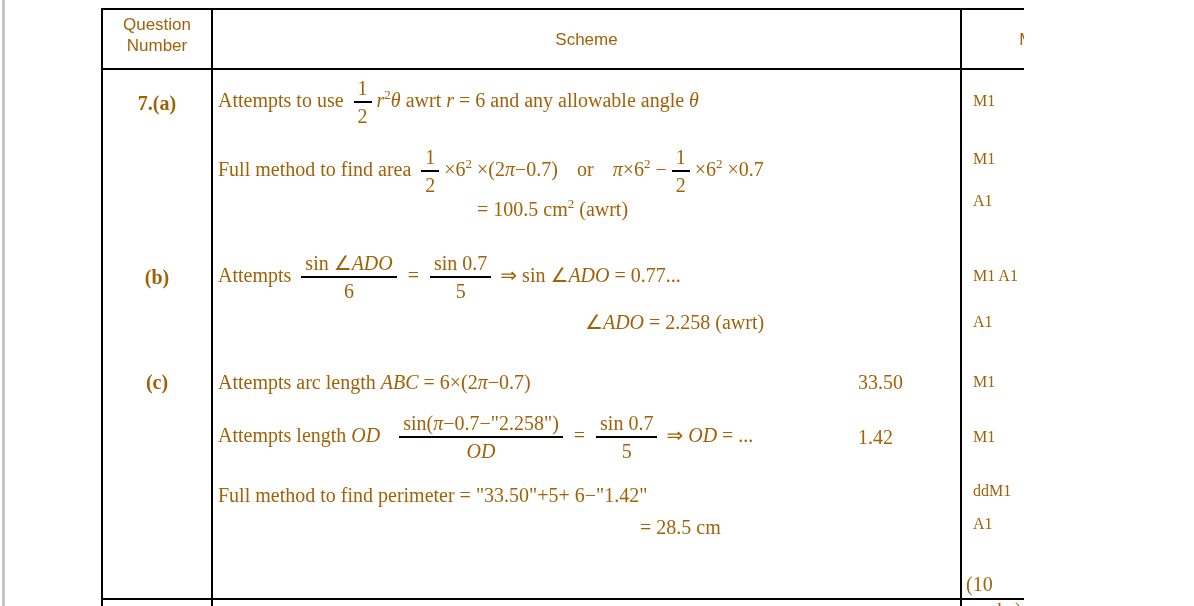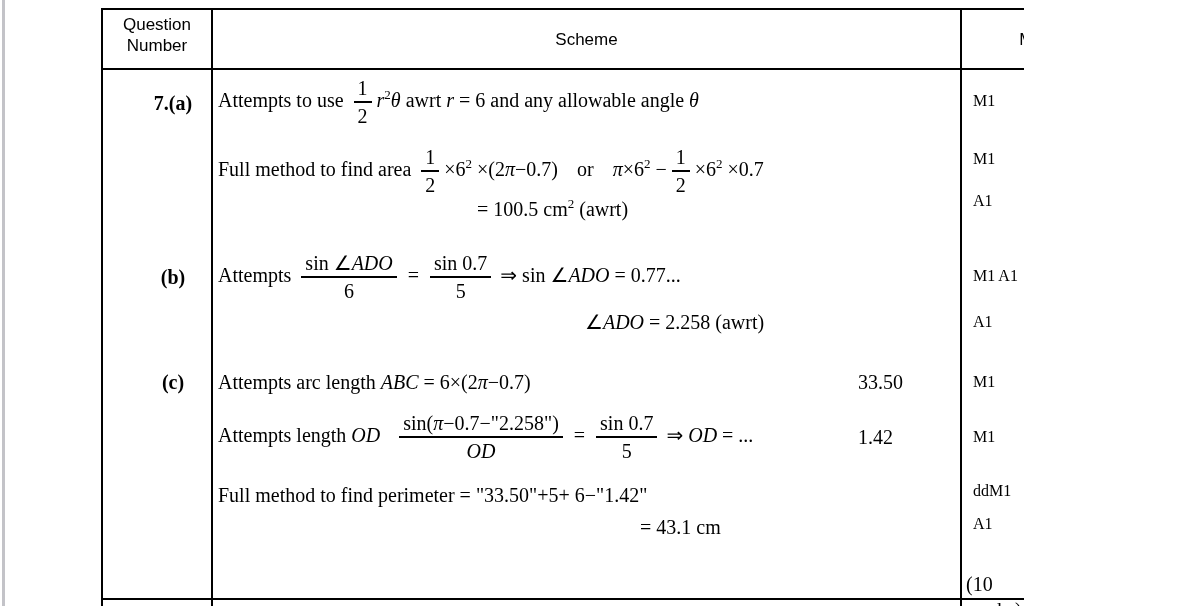--- a/index.html
+++ b/index.html
@@ -1,27 +1,27 @@
 <!DOCTYPE html>
 <html><head>
 <meta charset="utf-8">
 <style>
   html,body{margin:0;padding:0;background:#ffffff;}
   .page{position:relative;width:1024px;height:606px;background:#ffffff;overflow:hidden;
-        font-family:"Liberation Serif", serif;color:#000000;}
+        font-family:"Liberation Serif", serif;color:#a16207;}
   .page-edge{position:absolute;left:2px;top:0;width:3px;height:606px;background:#c3c3c8;}
   
   .vl{position:absolute;top:8px;width:2px;height:598px;background:#000;}
   .hl{position:absolute;left:101px;width:1026px;height:2px;background:#000;}
   
   .hdr{position:absolute;font-family:"Liberation Sans", sans-serif;font-size:17px;
        line-height:21px;text-align:center;}
   
   .qlabel{position:absolute;left:101px;width:112px;text-align:center;
-          font-weight:bold;font-size:20px;line-height:26px;padding-left:16px;}
+          font-weight:bold;font-size:20px;line-height:26px;}
   
   .line{position:absolute;font-size:20px;line-height:26px;white-space:nowrap;}
   .v{font-style:italic;}
   .sup{font-size:13px;vertical-align:8px;}
   .frac{display:inline-block;vertical-align:middle;text-align:center;margin:0 5px;}
   .frac .num{display:block;border-bottom:2px solid #000;padding:0 4px 1px;line-height:24px;}
   .frac .den{display:block;padding-top:1px;line-height:24px;}
   .orgap{margin:0 14px;}
   .eqgap{margin:0 6px;}
   .arrowgap{margin-left:4px;}
@@ -104,21 +104,21 @@
     <span class="v">OD</span>
     <span>= ...</span>
   </div>
   <div class="side" style="top:424px">1.42</div>
 
   <div class="line" style="left:218px;top:482px">
     <span>Full method to find perimeter = "33.50"+5+ 6−"1.42"</span>
   </div>
 
   <div class="line" style="left:640px;top:514px">
-    <span>= 43.1 cm</span>
+    <span>= 28.5 cm</span>
   </div>
 
   <div class="mark" style="top:88px">M1</div>
   <div class="mark" style="top:146px">M1</div>
   <div class="mark" style="top:188px">A1</div>
   <div class="subtotal" style="top:218px">(3)</div>
 
   <div class="mark" style="top:263px">M1 A1</div>
   <div class="mark" style="top:309px">A1</div>
   <div class="subtotal" style="top:334px">(3)</div>

